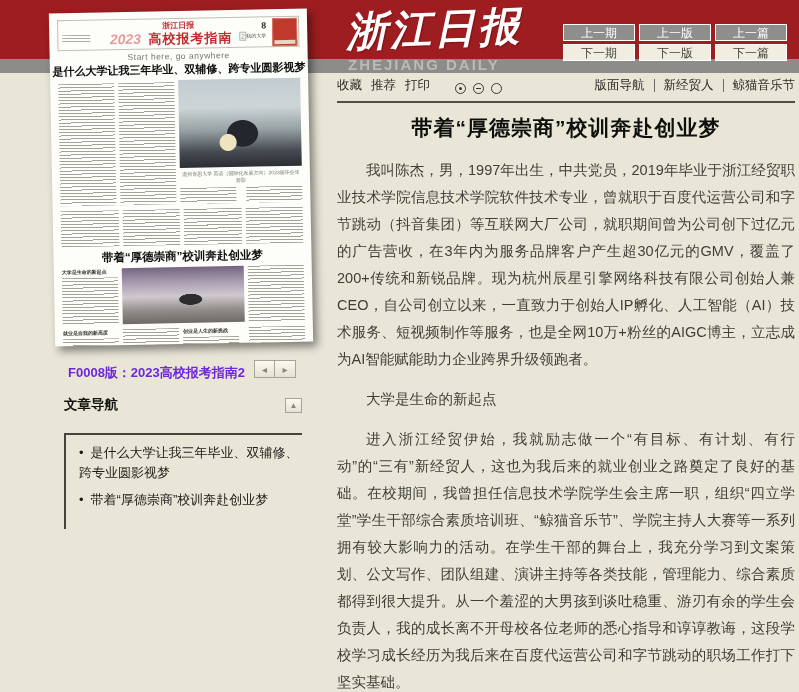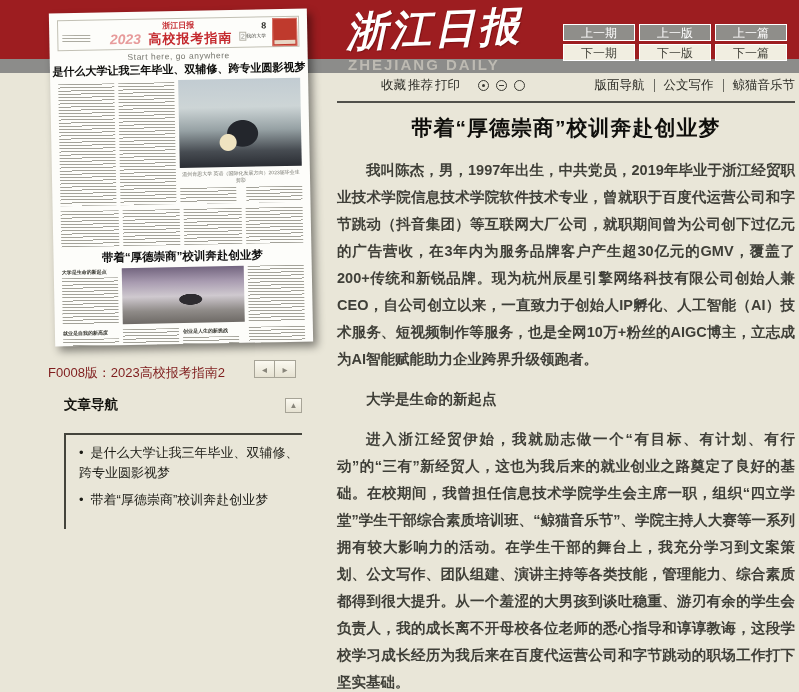--- a/index.html
+++ b/index.html
@@ -30,35 +30,35 @@
   .hbtn {
     font-size:12px; display:flex; align-items:center; justify-content:center;
     border:1px solid #ffffff; cursor:pointer; line-height:1;
   }
   .hbtn.top { background:#8f8e8a; color:#ffffff; }
   .hbtn.bot { background:#f1eee1; color:#44443c; }
 
   
   .right-panel { position:absolute; left:337px; top:73px; width:458px; }
   .toolbar { display:flex; align-items:center; height:25px; font-size:12.5px; color:#2b2b25; }
-  .tb-left { display:flex; gap:2px; align-items:center;margin-left:44px; }
+  .tb-left { display:flex; gap:9px; align-items:flex-end; }
   .tb-left span { cursor:pointer; }
   .tb-circles { display:flex; gap:7px; margin-left:16px; align-items:center; }
   .circle { width:11px; height:11px; border:1.5px solid #3a3a33; border-radius:50%; position:relative; cursor:pointer; }
   .circle.dot::after { content:''; position:absolute; left:2.5px; top:2.5px; width:3px; height:3px; background:#3a3a33; border-radius:50%; }
   .circle.dash::after { content:''; position:absolute; left:1.5px; top:3.5px; width:5px; height:1.5px; background:#3a3a33; }
   .tb-right { margin-left:auto; display:flex; align-items:center; gap:9px; }
   .tb-right span { cursor:pointer; }
   .vsep { width:1px; height:13px; background:#6b6b63; }
   .rule { border:none; border-top:2px solid #50504a; margin-top:3px; }
   .article-title {
     text-align:center; font-size:21px; font-weight:bold; color:#0f0f0c;
     letter-spacing:1px; margin:11px 0 15px;
   }
-  .article p { font-size:14.5px; line-height:27px; color:#3f3f38; text-indent:2em; text-align:justify; margin-bottom:13px;font-weight:bold; }
+  .article p { font-size:14.5px; line-height:27px; color:#3f3f38; text-indent:2em; text-align:justify; margin-bottom:13px; }
 
   
   .thumb {
     position:absolute; left:52px; top:11px; width:258px; height:333px;
     background:#fdfdfa; transform:rotate(-1.1deg);
     box-shadow:4px 5px 9px rgba(0,0,0,.45);
     overflow:hidden; cursor:pointer;
   }
   .masthead { margin:7px 8px 2px; border:1px solid #c2c0b4; height:31px; position:relative; }
   .mh-logo { position:absolute; left:50%; top:1px; transform:translateX(-50%); font-size:8px; color:#c4292e; font-weight:bold; white-space:nowrap; }
@@ -91,21 +91,21 @@
     background:
       radial-gradient(ellipse at 56% 58%, #2e2c30 0 11px, rgba(46,44,48,0) 12px),
       linear-gradient(180deg,#73657f 0%, #a89bb0 26%, #cfc9cf 52%, #8f8b88 78%, #6e6a66 100%);
   }
   .micro-h { font-size:5px; font-weight:bold; color:#3a3a33; line-height:7px; white-space:nowrap; overflow:hidden; }
   .mcol { position:absolute; display:flex; flex-direction:column; gap:2px; }
   .mcol .fill { flex:1; background:repeating-linear-gradient(#a3a299 0 1px, transparent 1px 3.2px); }
   .block3 { position:relative; height:34px; margin:3px 8px 0; }
 
   
-  .page-caption { position:absolute; left:48px; top:364px; font-size:13px; font-weight:normal; color:#7f1d1d; }
+  .page-caption { position:absolute; left:68px; top:364px; font-size:13px; font-weight:bold; color:#6d28d9; }
   .pager { position:absolute; left:254px; top:360px; display:flex; }
   .pbtn { width:21px; height:18px; background:linear-gradient(#fbf9f0,#e6e2d2); border:1px solid #a7a497;
           display:flex; align-items:center; justify-content:center; font-size:10px; color:#88857a; cursor:pointer; }
   .pbtn + .pbtn { border-left:none; }
   .nav-box { position:absolute; left:64px; top:396px; width:238px; }
   .nav-header { display:flex; align-items:center; border-bottom:2px solid #44443c; padding-bottom:19px; }
   .nav-title { font-weight:bold; font-size:13.5px; color:#14140f; }
   .collapse-btn { margin-left:auto; width:17px; height:15px; background:linear-gradient(#fbf9f0,#e6e2d2);
                   border:1px solid #a7a497; font-size:8px; color:#88857a; display:flex;
                   align-items:center; justify-content:center; cursor:pointer; }
@@ -219,21 +219,21 @@
       <span>打印</span>
       <span class="tb-circles">
         <span class="circle dot"></span>
         <span class="circle dash"></span>
         <span class="circle"></span>
       </span>
     </div>
     <div class="tb-right">
       <span>版面导航</span>
       <span class="vsep"></span>
-      <span>公文写作</span>
+      <span>新经贸人</span>
       <span class="vsep"></span>
       <span>鲸猫音乐节</span>
     </div>
   </div>
   <hr class="rule">
   <div class="article">
     <div class="article-title">带着“厚德崇商”校训奔赴创业梦</div>
     <p>我叫陈杰，男，1997年出生，中共党员，2019年毕业于浙江经贸职业技术学院信息技术学院软件技术专业，曾就职于百度代运营公司和字节跳动（抖音集团）等互联网大厂公司，就职期间曾为公司创下过亿元的广告营收，在3年内为服务品牌客户产生超30亿元的GMV，覆盖了200+传统和新锐品牌。现为杭州辰星引擎网络科技有限公司创始人兼CEO，自公司创立以来，一直致力于创始人IP孵化、人工智能（AI）技术服务、短视频制作等服务，也是全网10万+粉丝的AIGC博主，立志成为AI智能赋能助力企业跨界升级领跑者。</p>
     <p>大学是生命的新起点</p>
     <p>进入浙江经贸伊始，我就励志做一个“有目标、有计划、有行动”的“三有”新经贸人，这也为我后来的就业创业之路奠定了良好的基础。在校期间，我曾担任信息技术学院学生会主席一职，组织“四立学堂”学生干部综合素质培训班、“鲸猫音乐节”、学院主持人大赛等一系列拥有较大影响力的活动。在学生干部的舞台上，我充分学习到文案策划、公文写作、团队组建、演讲主持等各类技能，管理能力、综合素质都得到很大提升。从一个羞涩的大男孩到谈吐稳重、游刃有余的学生会负责人，我的成长离不开母校各位老师的悉心指导和谆谆教诲，这段学校学习成长经历为我后来在百度代运营公司和字节跳动的职场工作打下坚实基础。</p>

